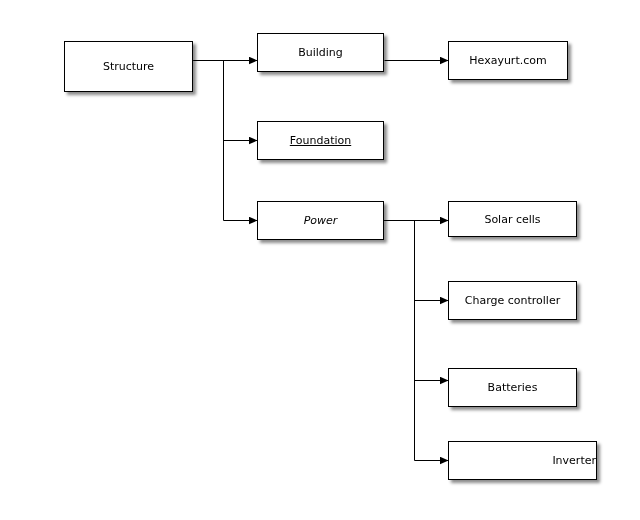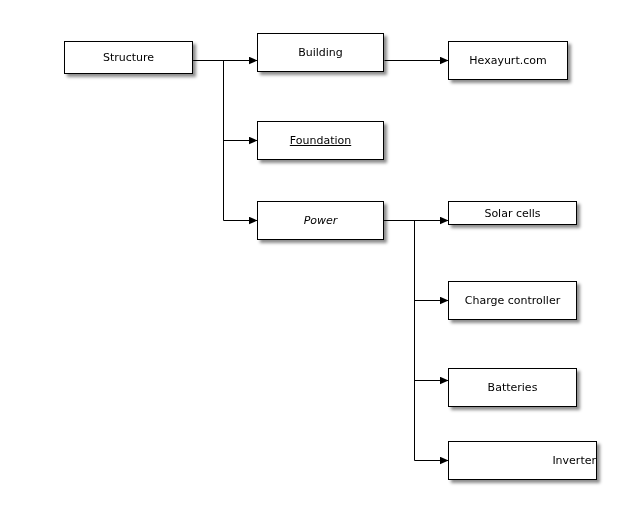--- a/index.html
+++ b/index.html
@@ -46,36 +46,36 @@
         <polyline points="193,60 223,60 223,140 257,140" fill="none" stroke="#000000" stroke-width="1" marker-end="url(#arrowhead)"></polyline>
         <polyline points="193,60 223,60 223,220 257,220" fill="none" stroke="#000000" stroke-width="1" marker-end="url(#arrowhead)"></polyline>
         <polyline points="384,60 448,60" fill="none" stroke="#000000" stroke-width="1" marker-end="url(#arrowhead)"></polyline>
         <polyline points="384,220 414,220 414,220 448,220" fill="none" stroke="#000000" stroke-width="1" marker-end="url(#arrowhead)"></polyline>
         <polyline points="384,220 414,220 414,300 448,300" fill="none" stroke="#000000" stroke-width="1" marker-end="url(#arrowhead)"></polyline>
         <polyline points="384,220 414,220 414,380 448,380" fill="none" stroke="#000000" stroke-width="1" marker-end="url(#arrowhead)"></polyline>
         <polyline points="384,220 414,220 414,460 448,460" fill="none" stroke="#000000" stroke-width="1" marker-end="url(#arrowhead)"></polyline>
       </g>
   </svg>
   <div id="nodes-layer">
-      <div class="node" style="left: 64px; top: 41px; width: 129px; height: 33px; background: rgb(255, 255, 255); border-color: rgb(0, 0, 0); color: rgb(0, 0, 0);">
+      <div class="node" style="left: 64px; top: 41px; width: 129px; height: 51px; background: rgb(255, 255, 255); border-color: rgb(0, 0, 0); color: rgb(0, 0, 0);">
         <span>Structure</span>
       </div>
       <div class="node" style="left: 257px; top: 33px; width: 127px; height: 39px; background: rgb(255, 255, 255); border-color: rgb(0, 0, 0); color: rgb(0, 0, 0);">
         <span>Building</span>
       </div>
       <div class="node" style="left: 448px; top: 41px; width: 120px; height: 39px; background: rgb(255, 255, 255); border-color: rgb(0, 0, 0); color: rgb(0, 0, 0);">
         <span>Hexayurt.com</span>
       </div>
       <div class="node" style="left: 257px; top: 121px; width: 127px; height: 39px; background: rgb(255, 255, 255); border-color: rgb(0, 0, 0); color: rgb(0, 0, 0); text-decoration: underline;">
         <span>Foundation</span>
       </div>
       <div class="node" style="left: 257px; top: 201px; width: 127px; height: 39px; background: rgb(255, 255, 255); border-color: rgb(0, 0, 0); color: rgb(0, 0, 0); font-style: italic;">
         <span>Power</span>
       </div>
-      <div class="node" style="left: 448px; top: 201px; width: 129px; height: 24px; background: rgb(255, 255, 255); border-color: rgb(0, 0, 0); color: rgb(0, 0, 0);">
+      <div class="node" style="left: 448px; top: 201px; width: 129px; height: 36px; background: rgb(255, 255, 255); border-color: rgb(0, 0, 0); color: rgb(0, 0, 0);">
         <span>Solar cells</span>
       </div>
       <div class="node" style="left: 448px; top: 281px; width: 129px; height: 39px; background: rgb(255, 255, 255); border-color: rgb(0, 0, 0); color: rgb(0, 0, 0); align-items: center;">
         <span>Charge controller</span>
       </div>
       <div class="node" style="left: 448px; top: 361px; width: 129px; height: 39px; background: rgb(255, 255, 255); border-color: rgb(0, 0, 0); color: rgb(0, 0, 0); margin-top: 7px;">
         <span>Batteries</span>
       </div>
       <div class="node" style="left: 448px; top: 441px; width: 149px; height: 39px; background: rgb(255, 255, 255); border-color: rgb(0, 0, 0); color: rgb(0, 0, 0); justify-content: flex-end;">
         <span>Inverter</span>

